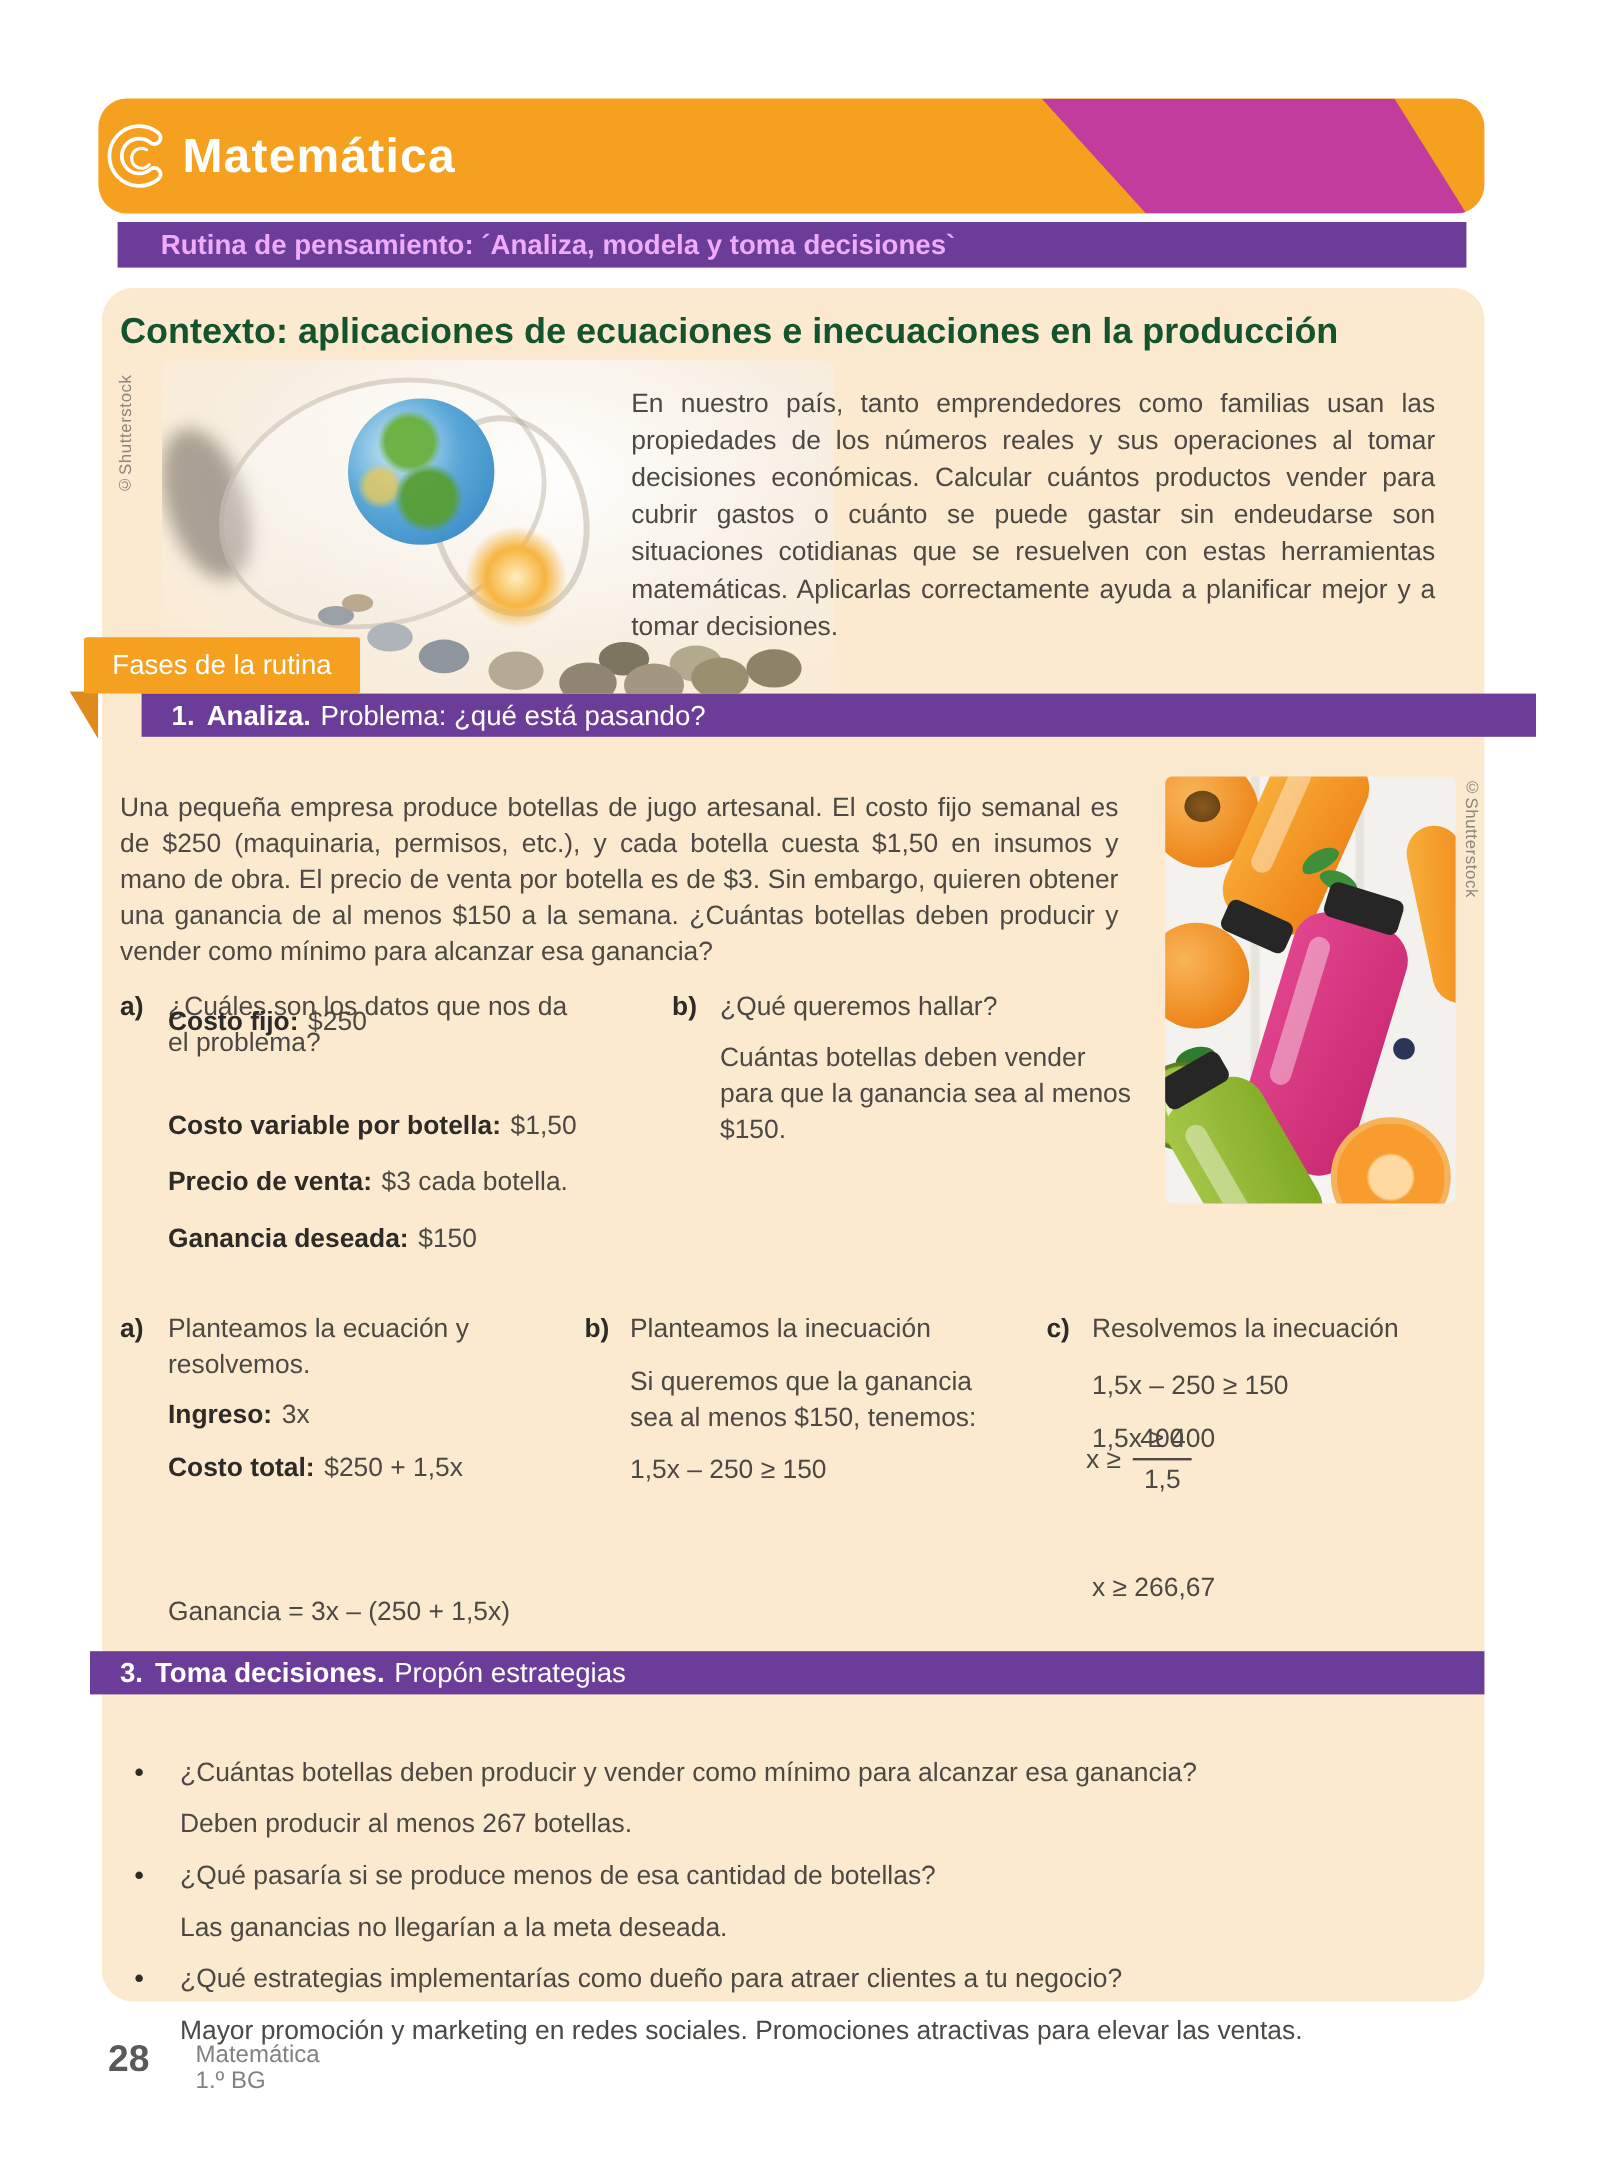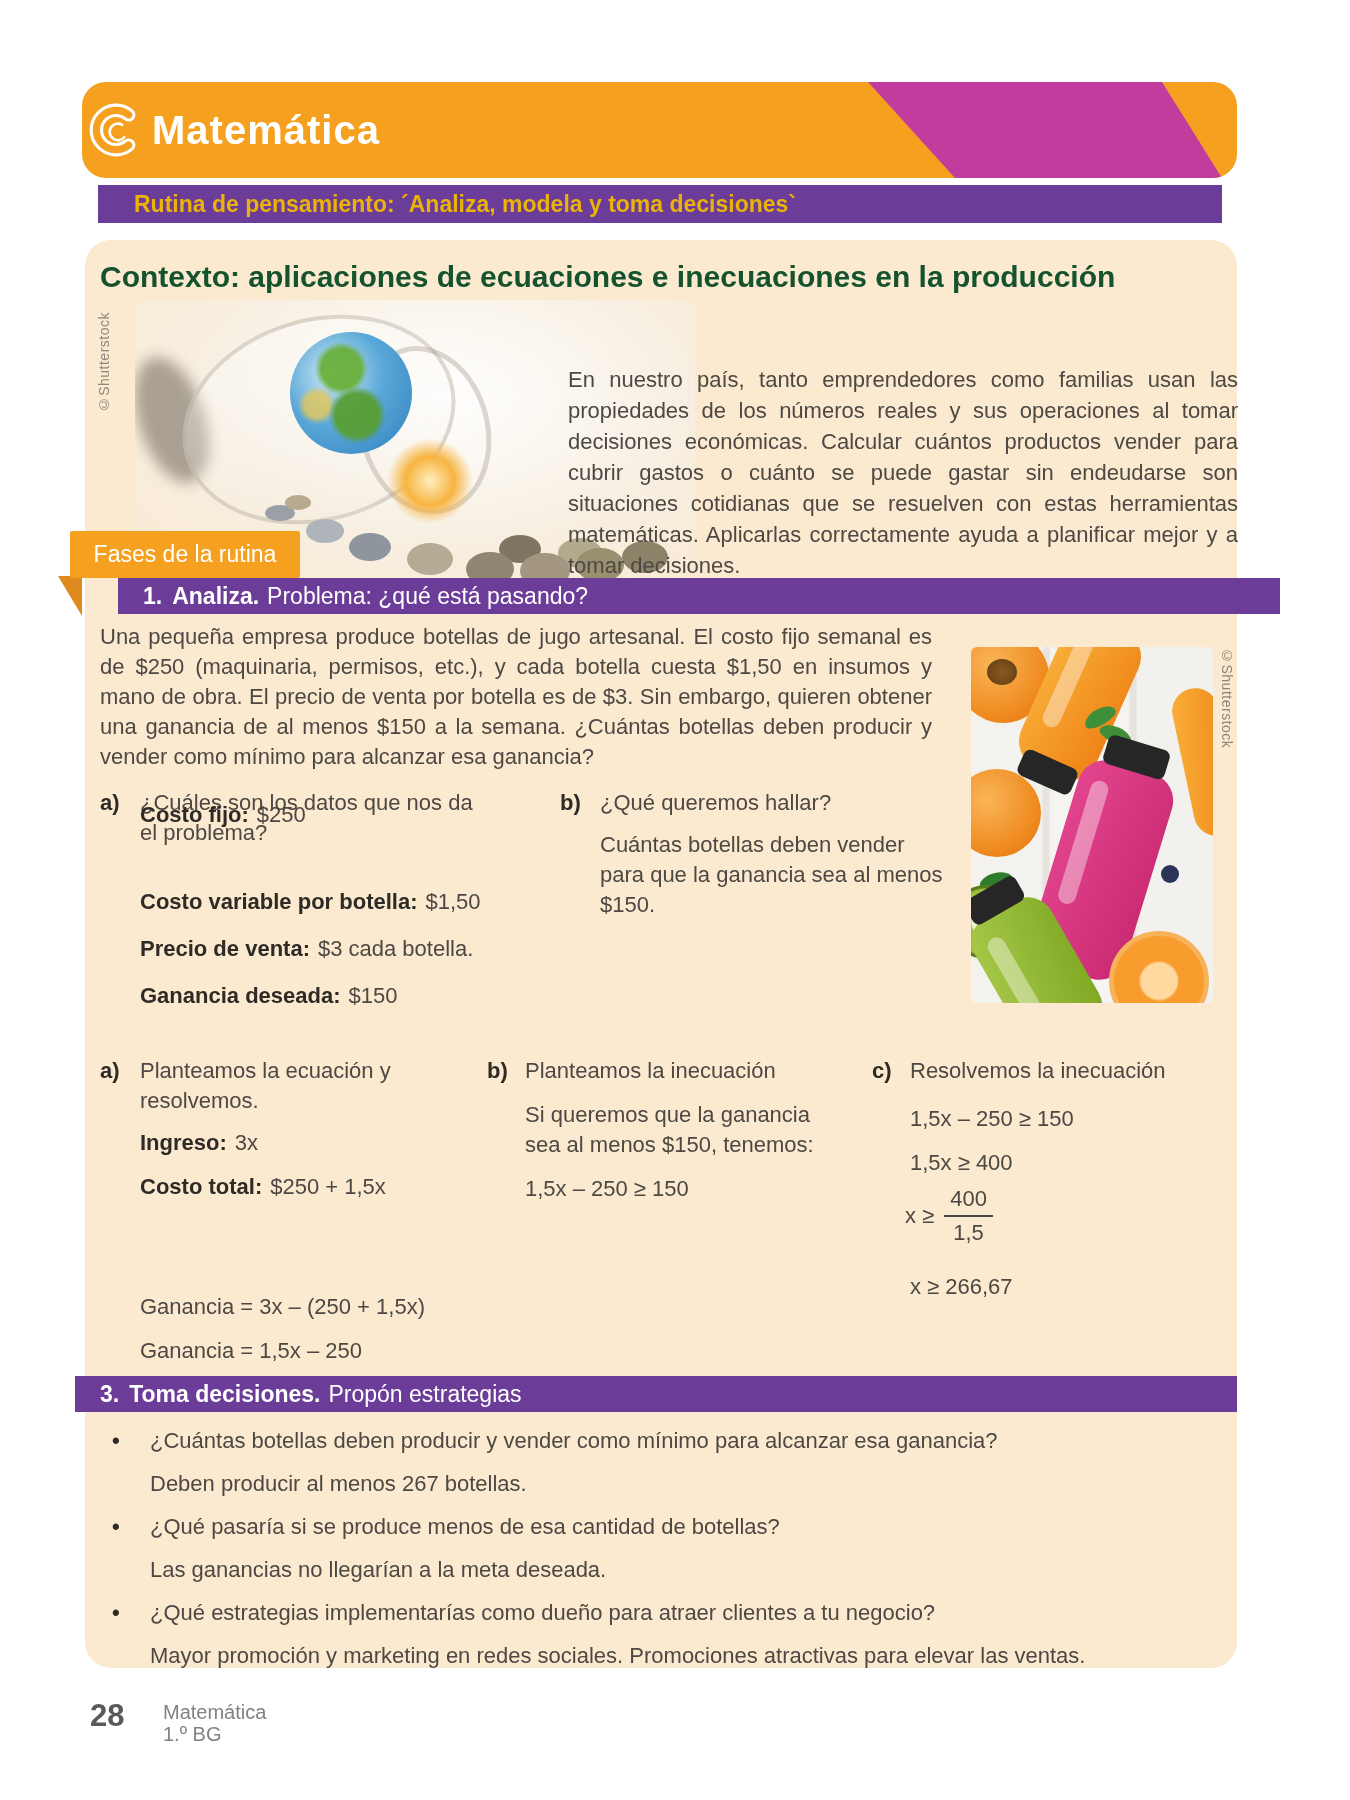--- a/index.html
+++ b/index.html
@@ -11,30 +11,30 @@
           background:#F5A01F;border-radius:24px;overflow:hidden;}
   .dua-shape{position:absolute;left:0;top:0;width:1155px;height:96px;background:#C23C9E;
              clip-path:polygon(786px 0,1080px 0,1140px 96px,873px 96px);}
   .logo{position:absolute;left:88px;top:102px;width:56px;height:56px;}
   .subject{position:absolute;left:152px;top:108px;color:#ffffff;font-size:40px;
            font-weight:bold;letter-spacing:1px;}
   .dua-text{position:absolute;left:940px;top:92px;width:220px;text-align:center;color:#fff;}
   .dua-title{font-size:28px;font-weight:bold;line-height:32px;}
 
   .routine-bar{position:absolute;left:98px;top:185px;width:1124px;height:38px;
-               background:#6C3D98;color:#eab308;font-size:23px;font-weight:bold;
+               background:#6C3D98;color:#f0abfc;font-size:23px;font-weight:bold;
                line-height:38px;padding-left:36px;box-sizing:border-box;}
 
   
   .content{position:absolute;left:85px;top:240px;width:1152px;height:1428px;
            background:#FBE9D0;border-radius:26px;}
   .context-title{position:absolute;left:100px;top:260px;font-size:30px;font-weight:bold;
                  color:#14532d;}
-  .context-par{position:absolute;left:568px;top:320px;width:670px;font-size:22px;
-               line-height:31px;color:#4D4843;text-align:justify;margin-top:44px;}
+  .context-par{position:absolute;left:526px;top:320px;width:670px;font-size:22px;
+               line-height:31px;color:#4D4843;text-align:justify;}
   .credit-v{position:absolute;font-size:14px;color:#8d867c;letter-spacing:.5px;}
   .credit-left{left:96px;top:312px;writing-mode:vertical-rl;transform:rotate(180deg);}
   .credit-right{left:1219px;top:648px;writing-mode:vertical-rl;}
 
   
   .jar-photo{position:absolute;left:135px;top:300px;width:560px;height:278px;
              border-radius:10px;overflow:hidden;
              background:radial-gradient(ellipse at 55% 35%, #ffffff 0%, #f7efe2 55%, #fbe9d0 100%);}
   .jar-lid{position:absolute;left:4px;top:55px;width:66px;height:130px;background:#6b6257;
            border-radius:50%;transform:rotate(-18deg);filter:blur(7px);opacity:.55;}
@@ -111,21 +111,21 @@
 
   
   .secbar{position:absolute;left:75px;width:1162px;height:36px;background:#6C3D98;color:#fff;
           font-size:23px;line-height:36px;padding-left:25px;box-sizing:border-box;}
   .secbar b{font-weight:bold;}
   .secbar .rest{font-weight:normal;margin-left:8px;}
   .secbar .num{margin-right:10px;}
   .sb1{top:578px;margin-left:43px;} .sb2{top:1012px;} .sb3{top:1376px;}
 
   
-  .t{position:absolute;font-size:22px;line-height:30px;color:#4D4843;}
+  .t{position:absolute;font-size:22px;line-height:30px;color:#4D4843;margin-top:36px;}
   .marker{font-weight:bold;color:#2E2A26;}
   .label{font-weight:bold;color:#2E2A26;margin-right:8px;}
   .just{text-align:justify;}
 
   
   .frac-wrap{position:absolute;left:905px;top:1186px;font-size:22px;color:#4D4843;
              display:flex;align-items:center;}
   .frac{display:inline-block;text-align:center;margin-left:10px;}
   .frac .num{display:block;padding:0 6px 3px;}
   .frac .den{display:block;border-top:2px solid #4D4843;padding:3px 6px 0;}

